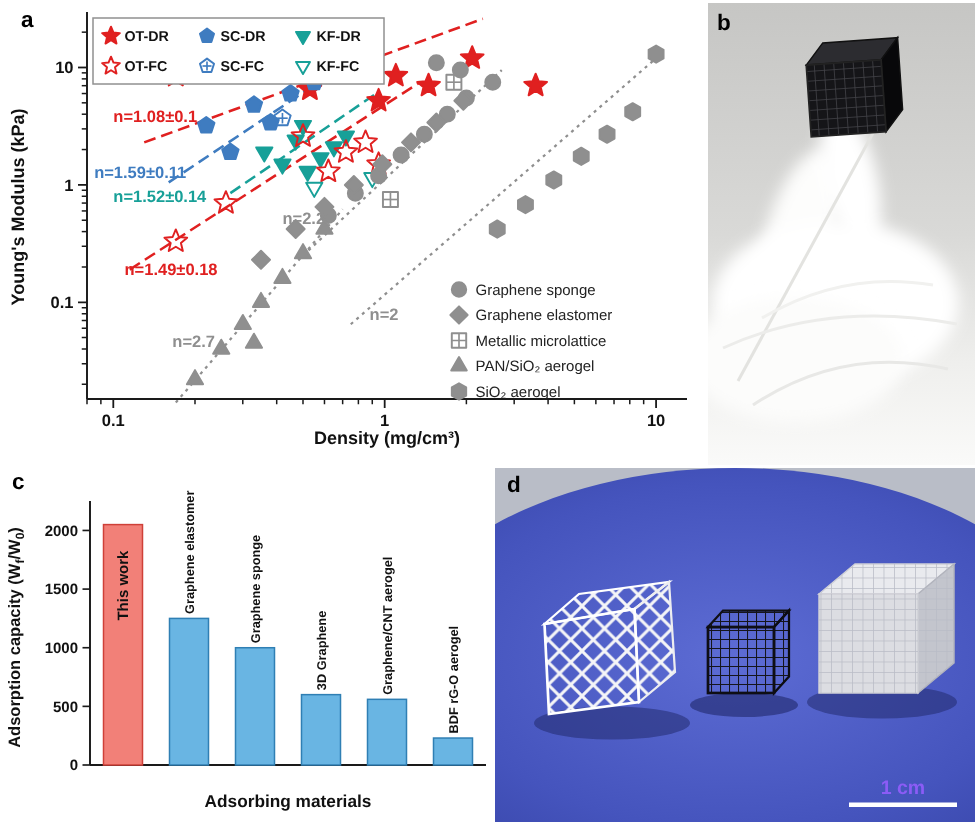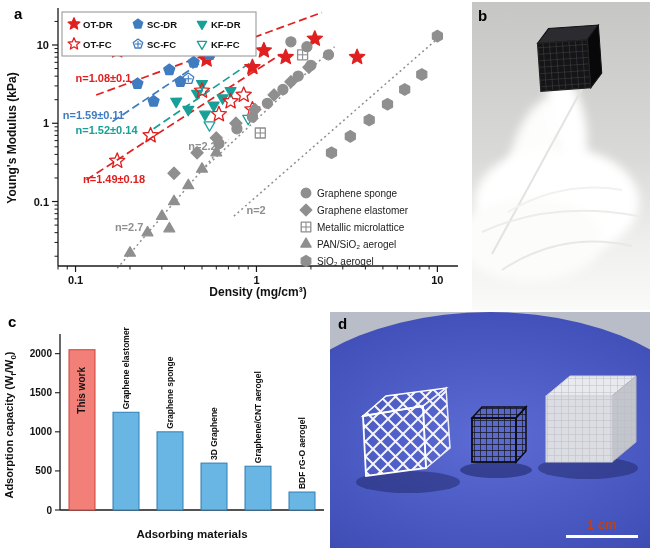--- a/index.html
+++ b/index.html
@@ -11,21 +11,21 @@
   #panel-b{left:472px;top:2px;width:178px;height:308px;}
   #panel-c{left:0;top:310px;width:330px;height:238px;}
   #panel-d{left:330px;top:312px;width:320px;height:236px;}
   .panel-label{position:absolute;font-size:15px;font-weight:bold;color:#000;line-height:1;z-index:5;}
   #label-a{left:14px;top:6px;}
   #label-b{left:6px;top:6px;}
   #label-c{left:8px;top:4px;}
   #label-d{left:8px;top:4px;}
   svg{display:block;}
   .scalebar{position:absolute;right:12px;bottom:10px;width:72px;text-align:center;
-            color:#c2410c;font-size:13px;font-weight:bold;z-index:5;margin-top:32px;}
+            color:#8b5cf6;font-size:13px;font-weight:bold;z-index:5;margin-top:32px;}
   .scalebar-line{border-top:3px solid #fff;margin-top:3px;}
 </style>
 </head>
 <body>
 
 <div id="figure">
 
   <section class="panel" id="panel-a">
     <span class="panel-label" id="label-a">a</span>
     <svg id="scatter-svg" width="470" height="305" viewBox="0 0 470 305">

